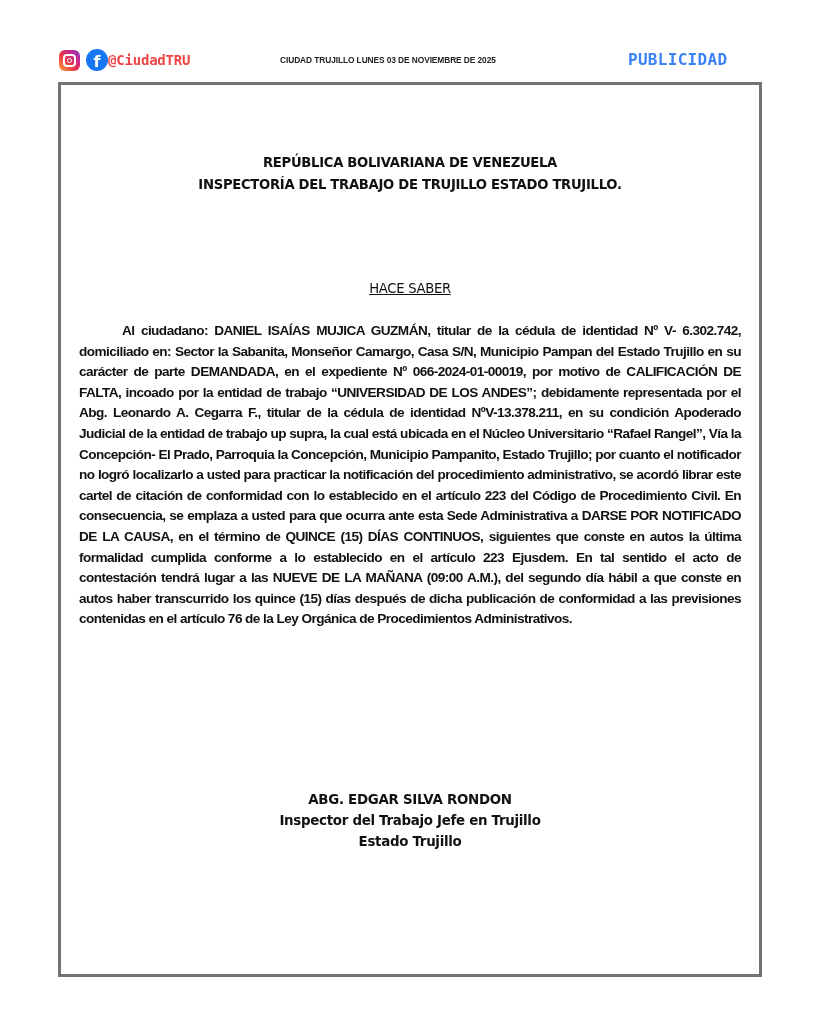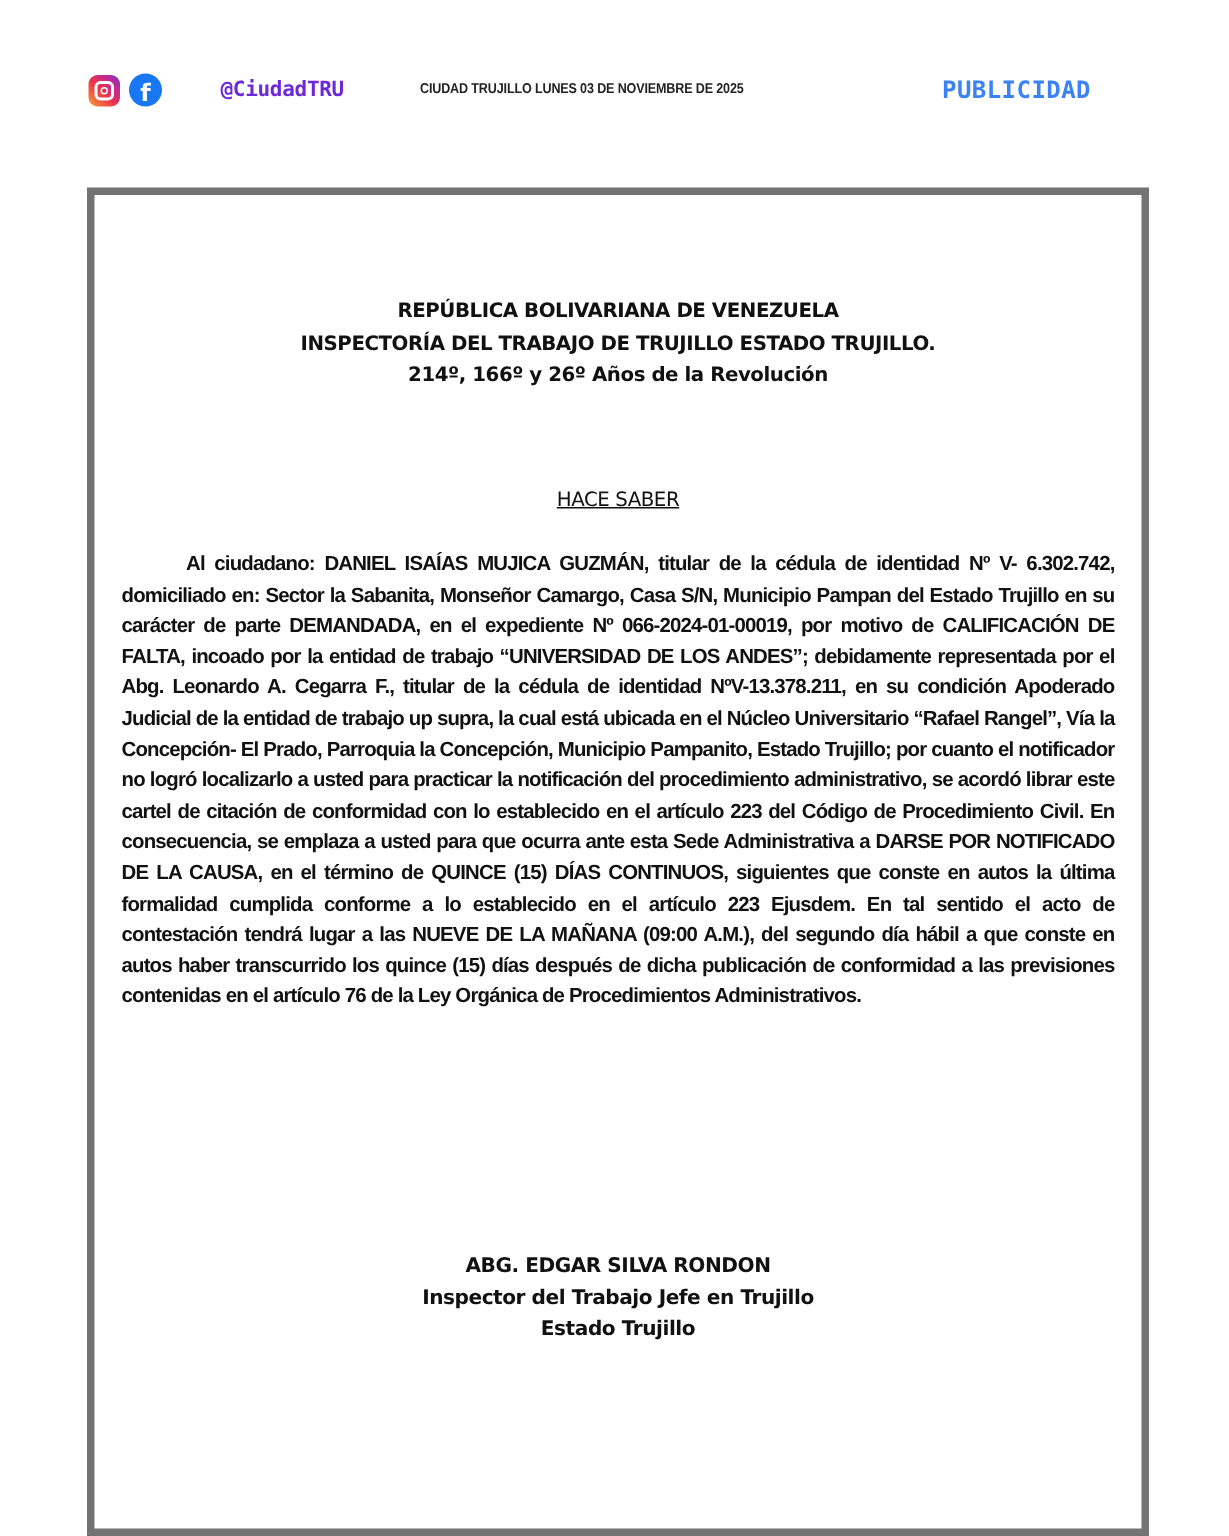--- a/index.html
+++ b/index.html
@@ -4,25 +4,25 @@
   <style>
     html, body { margin: 0; padding: 0; background: #ffffff; }
     body { width: 819px; height: 1024px; position: relative; overflow: hidden; font-family: "DejaVu Sans", sans-serif; color: #111; }
 
     .topbar { position: absolute; left: 0; top: 0; width: 819px; height: 82px; }
     .social { position: absolute; left: 59px; top: 49px; display: flex; align-items: center; }
     .ig { width: 21px; height: 21px; border-radius: 6px; background: linear-gradient(45deg, #f9a13a 0%, #e8334a 45%, #c02a98 75%, #7638c9 100%); position: relative; }
     .ig::before { content: ""; position: absolute; left: 4px; top: 4px; width: 9px; height: 9px; border: 2px solid #fff; border-radius: 4px; }
     .ig::after { content: ""; position: absolute; left: 8px; top: 8px; width: 3px; height: 3px; border: 1.5px solid #fff; border-radius: 50%; }
     .fb { margin-left: 6px; width: 22px; height: 22px; border-radius: 50%; background: #1877f2; color: #fff; font-family: "DejaVu Sans", sans-serif; font-weight: bold; font-size: 16px; line-height: 26px; text-align: center; overflow: hidden; }
-    .handle { margin-left: 12px; font-family: "DejaVu Sans Mono", monospace; font-weight: bold; font-size: 14px; color: #6d28d9; letter-spacing: -0.2px; padding-left: 27px; }
+    .handle { font-family: "DejaVu Sans Mono", monospace; font-weight: bold; font-size: 14px; color: #ef4444; letter-spacing: -0.2px; }
     .dateline { position: absolute; left: 280px; top: 54px; font-family: "Liberation Sans", sans-serif; font-weight: bold; font-size: 9.5px; color: #222; letter-spacing: -0.1px; transform: scaleX(0.88); transform-origin: left; }
     .publicidad { position: absolute; left: 628px; top: 50px; font-family: "DejaVu Sans Mono", monospace; font-weight: bold; font-size: 16px; color: #3b82f6; letter-spacing: 0.3px; }
 
-    .frame { position: absolute; left: 58px; top: 82px; width: 698px; height: 889px; border: 5px solid #737373; margin-top: 43px; }
+    .frame { position: absolute; left: 58px; top: 82px; width: 698px; height: 889px; border: 3px solid #737373; }
 
     .header-block { position: absolute; left: 0; right: 0; top: 67px; text-align: center; font-family: "DejaVu Sans", sans-serif; font-weight: bold; font-size: 13.2px; line-height: 21.5px; color: #111; letter-spacing: -0.3px; }
     .header-block .l { display: block; }
 
     .hace-saber { position: absolute; left: 0; right: 0; top: 196px; text-align: center; font-weight: normal; font-size: 13.2px; text-decoration: underline; letter-spacing: -0.3px; }
 
     .body-text { position: absolute; left: 18px; right: 18px; top: 236px; font-family: Liberation Sans, sans-serif; font-weight: bold; font-size: 13.6px; line-height: 20.6px; text-align: justify; color: #111; letter-spacing: -0.55px; }
     .body-text p { margin: 0; text-indent: 43px; }
 
     .signature { position: absolute; left: 0; right: 0; top: 704px; text-align: center; font-weight: bold; font-size: 13.4px; line-height: 21px; letter-spacing: -0.3px; }
@@ -38,21 +38,20 @@
     <span class="handle">@CiudadTRU</span>
   </div>
   <div class="dateline">CIUDAD TRUJILLO LUNES 03 DE NOVIEMBRE DE 2025</div>
   <div class="publicidad">PUBLICIDAD</div>
 </div>
 
 <div class="frame">
   <div class="header-block">
     <span class="l">REPÚBLICA BOLIVARIANA DE VENEZUELA</span>
     <span class="l">INSPECTORÍA DEL TRABAJO DE TRUJILLO ESTADO TRUJILLO.</span>
-    <span class="l">214º, 166º y 26º Años de la Revolución</span>
   </div>
 
   <div class="hace-saber">HACE SABER</div>
 
   <div class="body-text">
     <p>Al ciudadano: DANIEL ISAÍAS MUJICA GUZMÁN, titular de la cédula de identidad Nº V- 6.302.742, domiciliado en: Sector la Sabanita, Monseñor Camargo, Casa S/N, Municipio Pampan del Estado Trujillo  en su carácter de parte DEMANDADA, en el expediente Nº 066-2024-01-00019, por motivo de CALIFICACIÓN DE FALTA, incoado por la entidad de trabajo “UNIVERSIDAD DE LOS ANDES”; debidamente representada por el Abg. Leonardo A. Cegarra F., titular de la cédula de identidad NºV-13.378.211, en su condición Apoderado Judicial de la entidad de trabajo up supra, la cual está ubicada en el Núcleo Universitario “Rafael Rangel”, Vía la Concepción- El Prado, Parroquia la Concepción, Municipio Pampanito, Estado Trujillo; por cuanto el notificador no logró localizarlo a usted para practicar la notificación del procedimiento administrativo, se acordó librar este cartel de citación de conformidad con lo establecido en el artículo 223 del Código de Procedimiento Civil. En consecuencia, se emplaza a usted para que ocurra ante esta Sede Administrativa a DARSE POR NOTIFICADO DE LA CAUSA, en el término de QUINCE (15) DÍAS CONTINUOS, siguientes que conste en autos la última formalidad cumplida conforme a lo establecido en el artículo 223 Ejusdem. En tal sentido el acto de contestación tendrá lugar a las NUEVE DE LA MAÑANA (09:00 A.M.), del segundo día hábil a que conste en autos haber transcurrido los quince (15) días después de dicha publicación de conformidad a las previsiones contenidas en el artículo 76 de la Ley Orgánica de Procedimientos Administrativos.</p>
   </div>
 
   <div class="signature">
     <span class="l">ABG. EDGAR SILVA RONDON</span>

